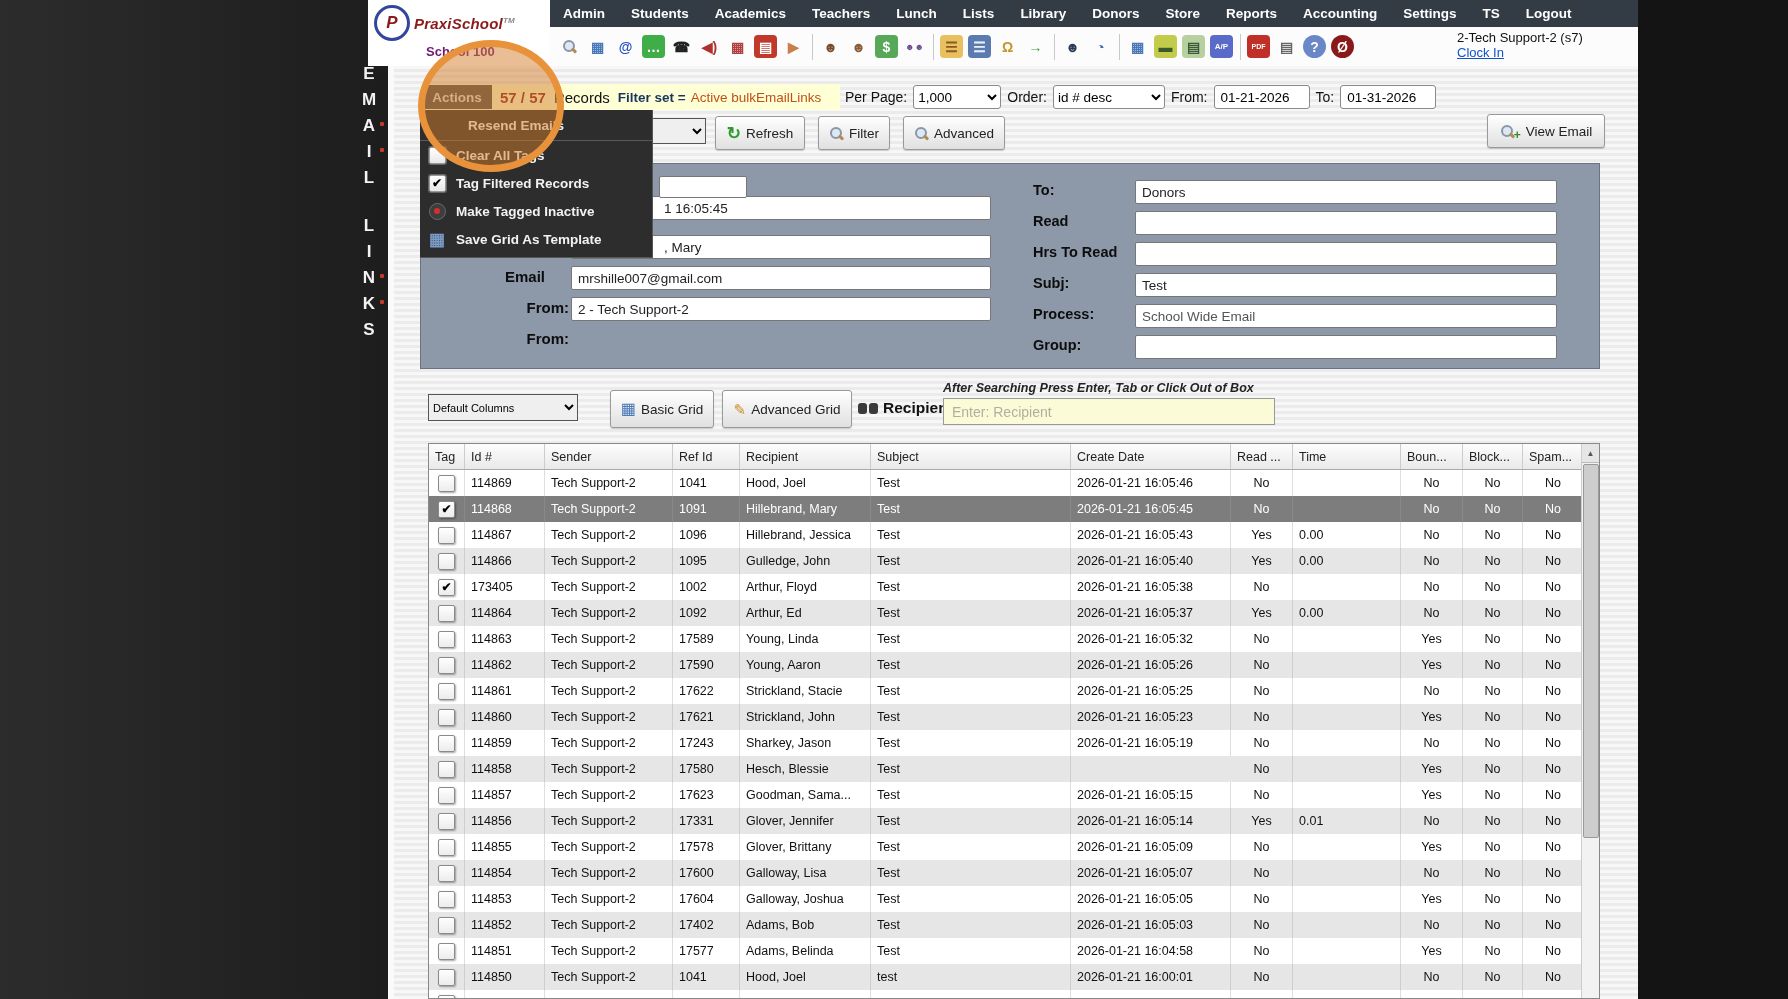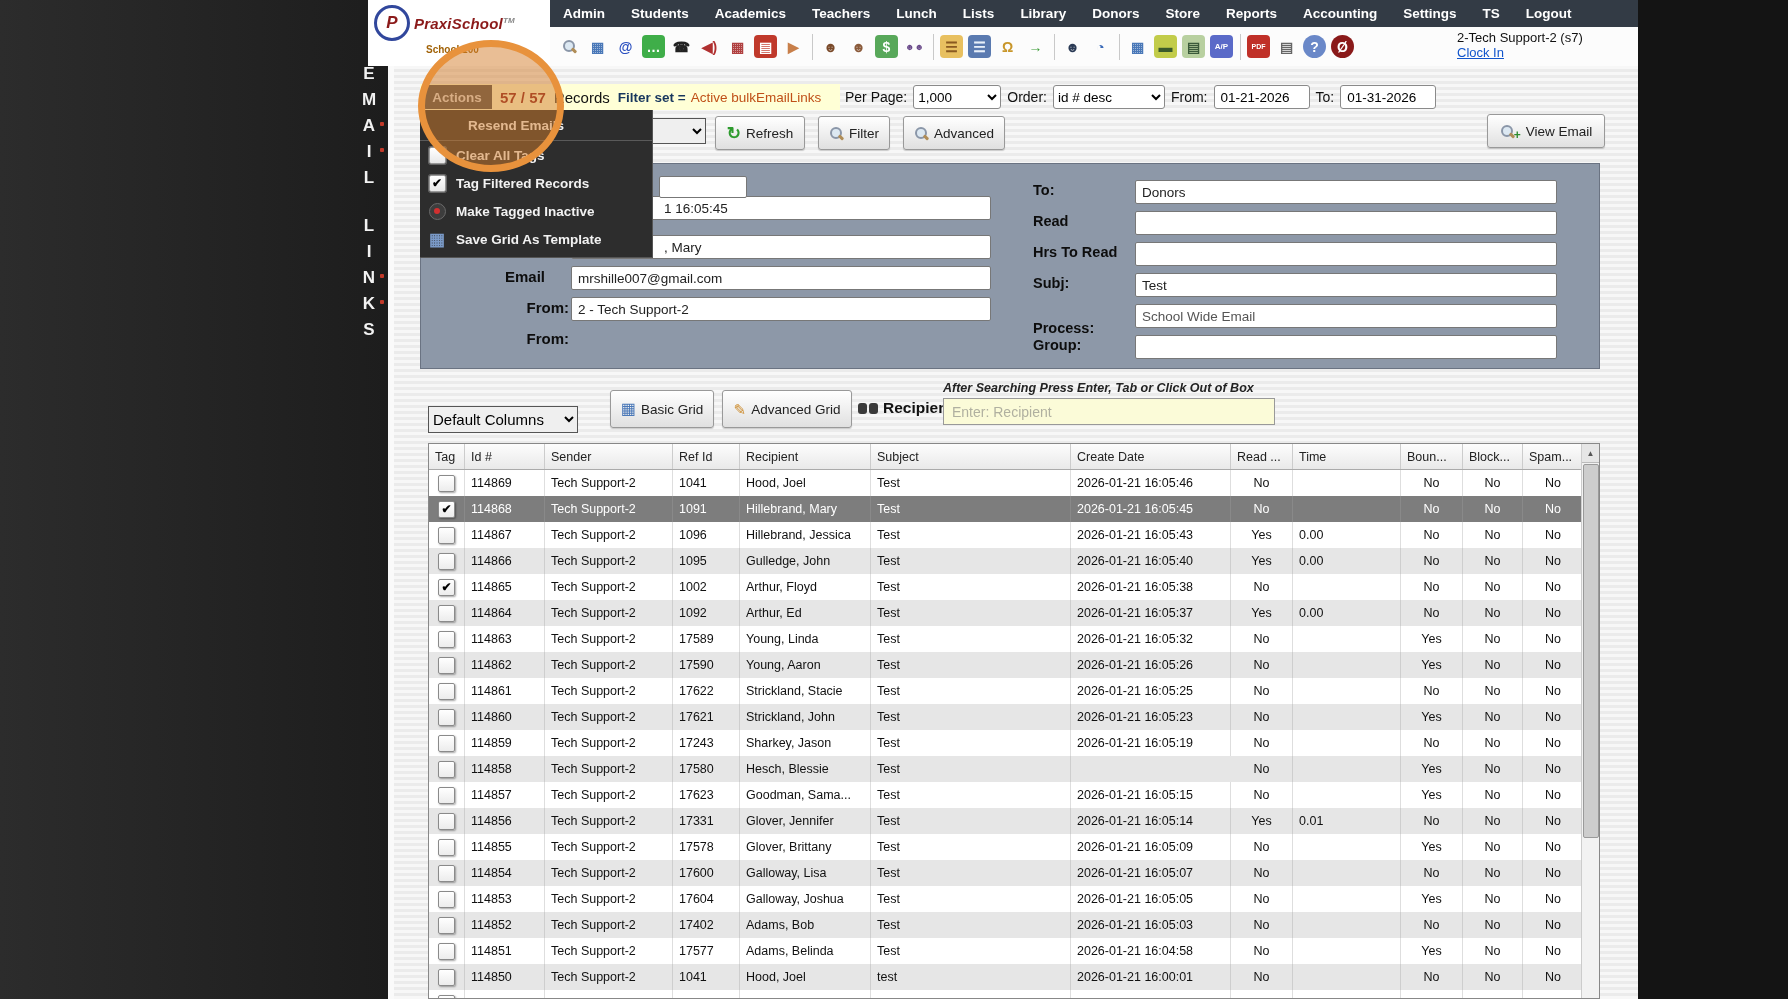--- a/index.html
+++ b/index.html
@@ -14,21 +14,21 @@
   .reddot{position:absolute;width:4px;height:4px;background:#c23a2a;border-radius:1px;}
 
   
   .logo-box{left:368px;top:0;width:182px;height:66px;background:#fff;}
   .logo-row{position:absolute;left:6px;top:5px;display:flex;align-items:center;gap:4px;}
   .logo-circ{width:30px;height:30px;border-radius:50%;border:3px solid #31479c;background:#fff;
              display:flex;align-items:center;justify-content:center;font-weight:bold;font-style:italic;
              font-size:17px;color:#8b1a1a;}
   .logo-text{font-weight:bold;font-style:italic;font-size:15px;color:#8b1a1a;letter-spacing:.2px;}
   .logo-tm{font-size:8px;color:#888;vertical-align:super;}
-  .logo-school{position:absolute;left:58px;top:44px;font-size:10px;font-weight:bold;color:#a16207;}
+  .logo-school{position:absolute;left:58px;top:44px;font-size:13px;font-weight:bold;color:#701a75;}
 
   
   .nav{left:550px;top:0;width:1088px;height:27px;background:#333b45;display:flex;align-items:stretch;}
   .nav-item{padding:0 13px;display:flex;align-items:center;color:#fff;font-weight:bold;font-size:13.5px;cursor:pointer;}
 
   
   .toolbar{left:550px;top:27px;width:1088px;height:39px;background:#fcfcfc;display:flex;align-items:center;padding-left:8px;box-sizing:border-box;}
   .ticon{width:23px;height:23px;margin-right:5px;border-radius:4px;display:flex;align-items:center;justify-content:center;
          font-size:14px;font-weight:bold;cursor:pointer;flex:0 0 auto;}
   .ticon.round{border-radius:50%;}
@@ -322,27 +322,27 @@
       <input class="f-input" value="2 - Tech Support-2" style="left: 150px; top: 133px; width: 420px;">
       <div class="f-label" style="left: 8px; top: 166px;">From:</div>
       <div class="f-rlabel" style="top: 18px;">To:</div>
       <input class="f-input" value="Donors" style="left: 714px; top: 16px; width: 422px;">
       <div class="f-rlabel" style="top: 49px;">Read</div>
       <input class="f-input" value="" style="left: 714px; top: 47px; width: 422px;">
       <div class="f-rlabel" style="top: 80px;">Hrs To Read</div>
       <input class="f-input" value="" style="left: 714px; top: 78px; width: 422px;">
       <div class="f-rlabel" style="top: 111px;">Subj:</div>
       <input class="f-input" value="Test" style="left: 714px; top: 109px; width: 422px;">
-      <div class="f-rlabel" style="top: 156px;">Process:</div>
+      <div class="f-rlabel" style="top: 142px;">Process:</div>
       <input class="f-input" value="School Wide Email" style="left: 714px; top: 140px; width: 422px; color: rgb(85, 85, 85);">
       <div class="f-rlabel" style="top: 173px;">Group:</div>
       <input class="f-input" value="" style="left: 714px; top: 171px; width: 422px;">
     </div>
 
-  <select class="abs" style="left:428px;top:406px;width:150px;height:27px;font-size:15px;border:1px solid #555;">
+  <select class="abs" style="left:428px;top:394px;width:150px;height:27px;font-size:11px;border:1px solid #555;">
     <option>Default Columns</option>
   </select>
   <div class="abs btn3d" style="left:610px;top:390px;width:104px;height:38px;">
     <span class="grid-gl">▦</span>
       <span>Basic Grid</span>
   </div>
   <div class="abs btn3d" style="left:722px;top:390px;width:130px;height:38px;">
     <span class="pencil-gl">✎</span>
       <span>Advanced Grid</span>
   </div>
@@ -430,21 +430,21 @@
           <div class="td ctr" style="width: 62px; flex: 0 0 62px;">Yes</div>
           <div class="td" style="width: 108px; flex: 0 0 108px;">0.00</div>
           <div class="td ctr" style="width: 62px; flex: 0 0 62px;">No</div>
           <div class="td ctr" style="width: 60px; flex: 0 0 60px;">No</div>
           <div class="td ctr" style="width: 61px; flex: 0 0 61px;">No</div>
         </div>
         <div class="tr">
           <div class="td cbwrap" style="width: 36px; flex: 0 0 36px;">
             <span class="cb checked"></span>
           </div>
-          <div class="td" style="width: 80px; flex: 0 0 80px;">114865</div>
+          <div class="td" style="width: 80px; flex: 0 0 80px;">173405</div>
           <div class="td" style="width: 128px; flex: 0 0 128px;">Tech Support-2</div>
           <div class="td" style="width: 67px; flex: 0 0 67px;">1002</div>
           <div class="td" style="width: 131px; flex: 0 0 131px;">Arthur, Floyd</div>
           <div class="td" style="width: 200px; flex: 0 0 200px;">Test</div>
           <div class="td" style="width: 160px; flex: 0 0 160px;">2026-01-21 16:05:38</div>
           <div class="td ctr" style="width: 62px; flex: 0 0 62px;">No</div>
           <div class="td" style="width: 108px; flex: 0 0 108px;"></div>
           <div class="td ctr" style="width: 62px; flex: 0 0 62px;">No</div>
           <div class="td ctr" style="width: 60px; flex: 0 0 60px;">No</div>
           <div class="td ctr" style="width: 61px; flex: 0 0 61px;">No</div>

